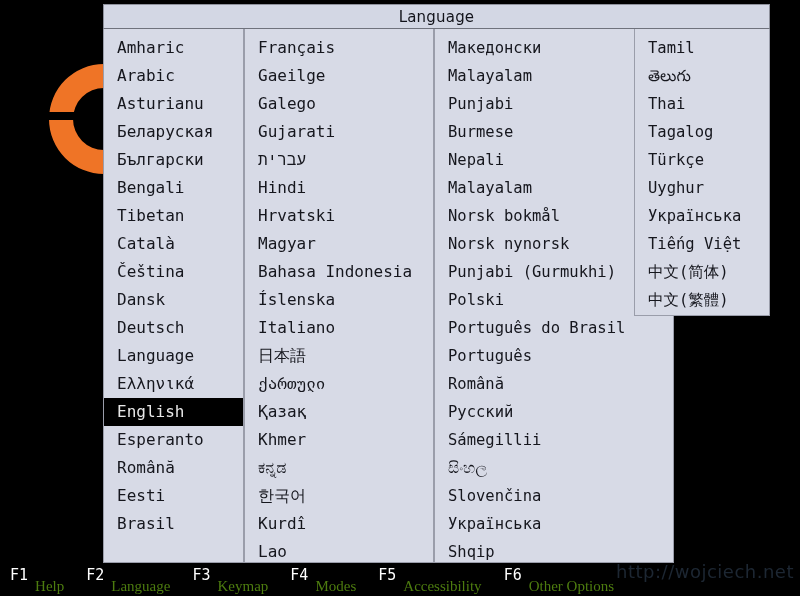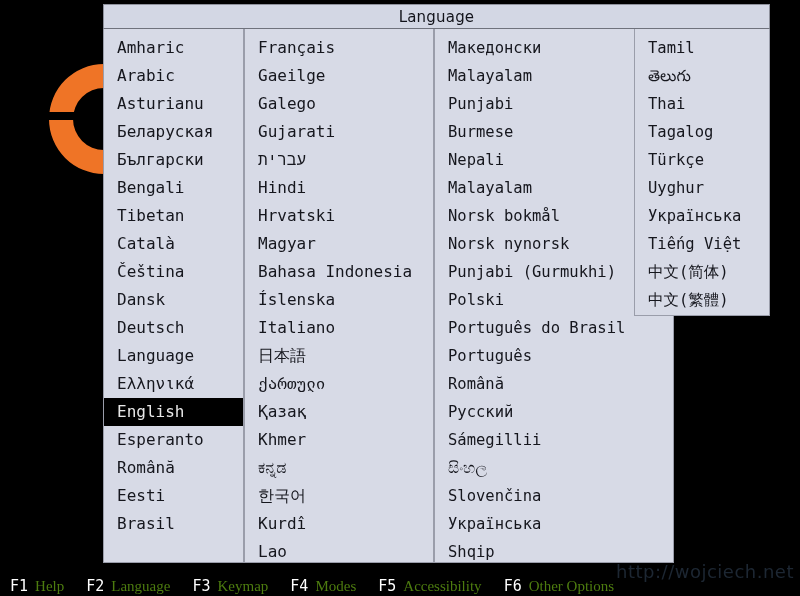--- a/index.html
+++ b/index.html
@@ -96,21 +96,21 @@
     height: 32px;
     background: #000000;
     display: flex;
     align-items: center;
     padding-left: 10px;
     box-sizing: border-box;
     overflow: hidden;
   }
   .fn-entry {
     display: flex;
-    align-items: flex-end;
+    align-items: flex-start;
     margin-right: 22px;
     white-space: nowrap;
   }
   .fn-key {
     color: #ffffff;
     font-size: 15px;
     margin-right: 7px;
     font-family: "DejaVu Sans Mono", "Liberation Mono", monospace;
   }
   .fn-label {

